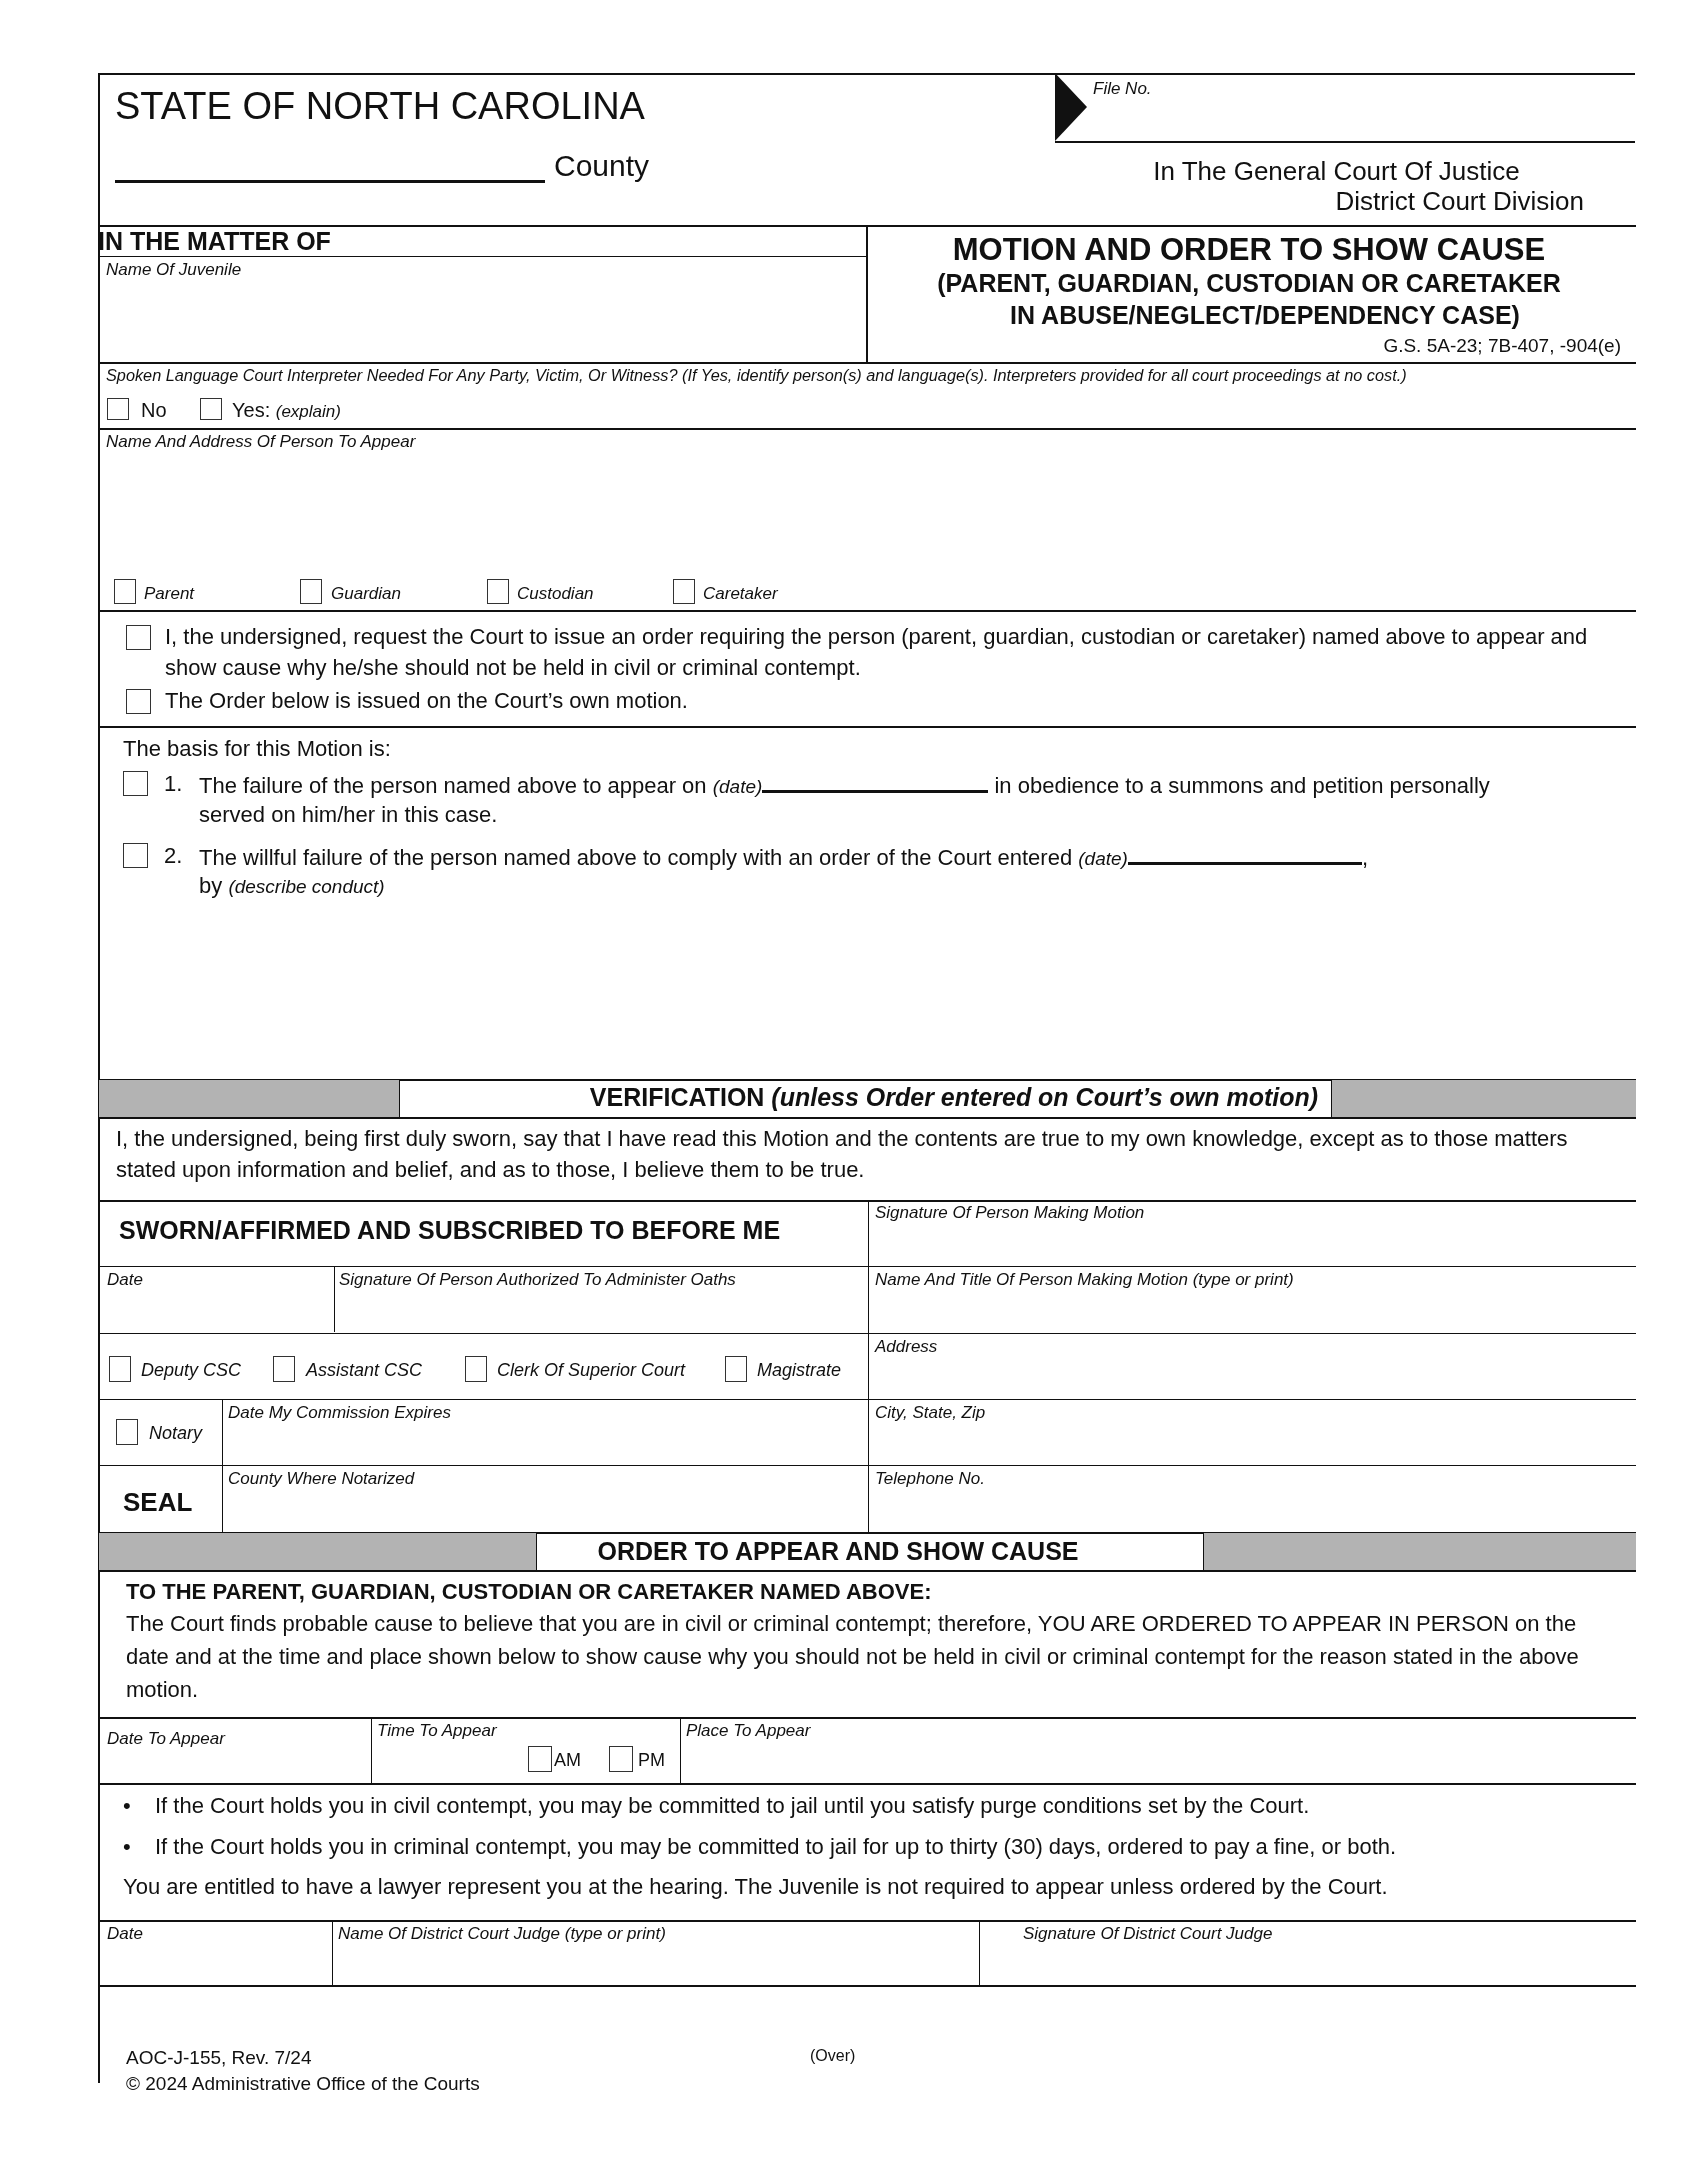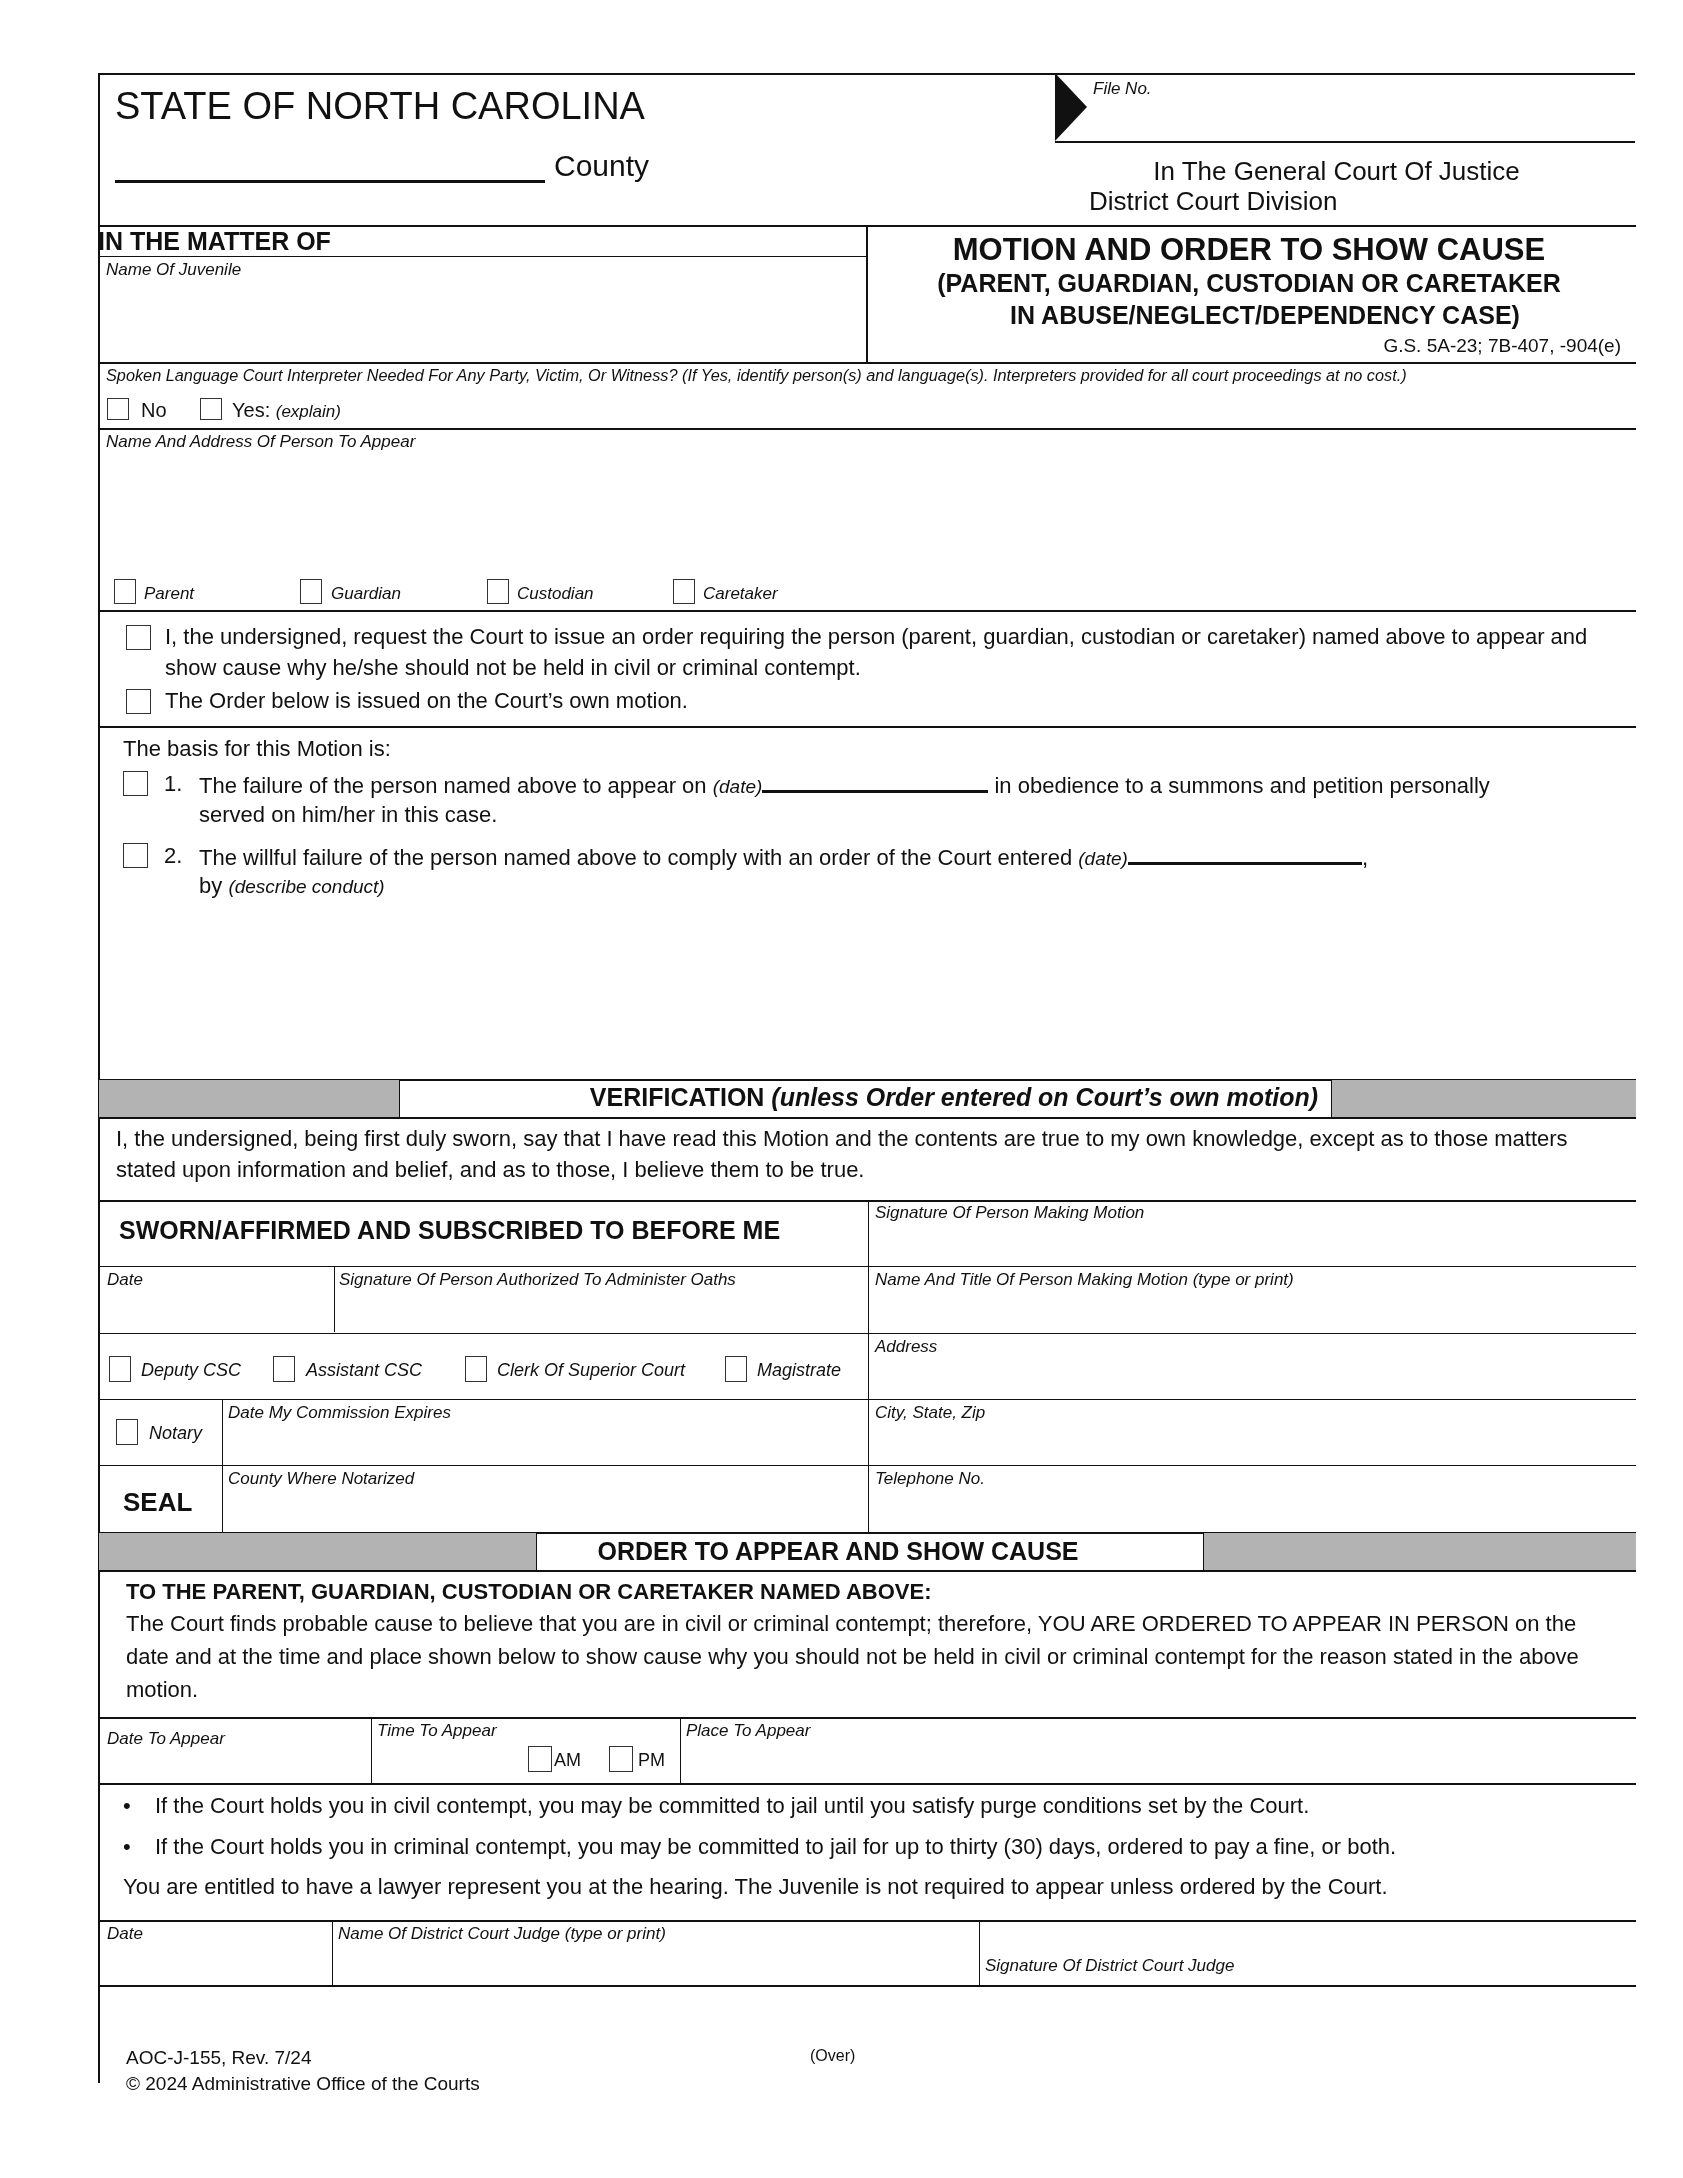--- a/index.html
+++ b/index.html
@@ -26,21 +26,21 @@
 <div class="abs" style="left:115px; top:180px; width:430px; border-top:3px solid #111;"></div>
 <div class="abs" style="left:554px; top:149px; font-size:30px;">County</div>
 
 <div class="abs" style="left:1055px; top:73px; width:0; height:0; border-top:34px solid transparent; border-bottom:34px solid transparent; border-left:32px solid #111;"></div>
 <div class="hl" style="left:1055px; top:73px; width:580px;"></div>
 <div class="hl" style="left:1055px; top:141px; width:580px;"></div>
 <div class="lbl" style="left:1093px; top:79px;">File No.</div>
 <div class="field" style="left:1093px; top:99px; width:535px; height:38px;"></div>
 
 <div class="abs" style="left:1089px; top:156px; width:495px; text-align:center; font-size:26px;">In The General Court Of Justice</div>
-<div class="abs" style="left:1089px; top:186px; width:495px; text-align:left; font-size:26px;">District Court Division</div>
+<div class="abs" style="left:1089px; top:186px; width:495px; text-align:right; font-size:26px;">District Court Division</div>
 
 <div class="hl" style="left:98px; top:225px; width:1538px;"></div>
 <div class="vl" style="left:866px; top:225px; height:139px;"></div>
 <div class="abs bold" style="left:98px; top:227px; width:768px; text-align:left; font-size:25px;">IN THE MATTER OF</div>
 <div class="hl thin" style="left:98px; top:256px; width:768px;"></div>
 <div class="lbl" style="left:106px; top:260px;">Name Of Juvenile</div>
 <div class="field" style="left:106px; top:282px; width:752px; height:77px;"></div>
 
 <div class="abs bold" style="left:868px; top:232px; width:762px; text-align:center; font-size:31px;">MOTION AND ORDER TO SHOW CAUSE</div>
 <div class="abs bold" style="left:868px; top:269px; width:762px; text-align:center; font-size:25px;">(PARENT, GUARDIAN, CUSTODIAN OR CARETAKER</div>
@@ -191,20 +191,20 @@
 </div>
 <div class="body-text" style="left:123px; top:1871px; white-space:nowrap;">You are entitled to have a lawyer represent you at the hearing. The Juvenile is not required to appear unless ordered by the Court.</div>
 
 <div class="hl" style="left:98px; top:1920px; width:1538px;"></div>
 <div class="vl thin" style="left:332px; top:1920px; height:65px;"></div>
 <div class="vl thin" style="left:979px; top:1920px; height:65px;"></div>
 <div class="lbl" style="left:107px; top:1924px;">Date</div>
 <div class="field" style="left:107px; top:1945px; width:220px; height:38px;"></div>
 <div class="lbl" style="left:338px; top:1924px;">Name Of District Court Judge (type or print)</div>
 <div class="field" style="left:338px; top:1945px; width:634px; height:38px;"></div>
-<div class="lbl" style="left:985px; top:1924px;margin-top:32px;">Signature Of District Court Judge</div>
+<div class="lbl" style="left:1023px; top:1924px;">Signature Of District Court Judge</div>
 <div class="field" style="left:985px; top:1945px; width:644px; height:38px;"></div>
 <div class="hl" style="left:98px; top:1985px; width:1538px;"></div>
 
 <div class="abs" style="left:126px; top:2047px; font-size:19px;">AOC-J-155, Rev. 7/24</div>
 <div class="abs" style="left:126px; top:2073px; font-size:19px;">© 2024 Administrative Office of the Courts</div>
 <div class="abs" style="left:810px; top:2047px; font-size:16px;">(Over)</div>
 
 
 </body></html>

